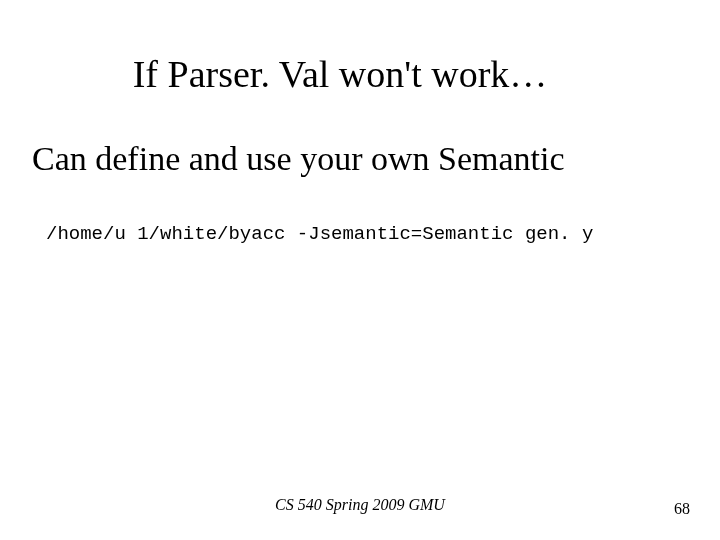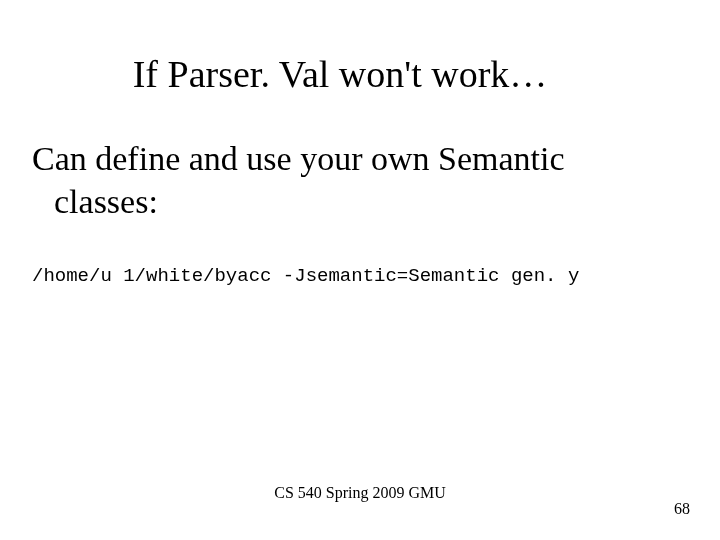--- a/index.html
+++ b/index.html
@@ -38,54 +38,54 @@
       padding-top: 42px;
       line-height: 1.25;
     }
     .body-text .indent {
       padding-left: 22px;
       display: block;
     }
     .code-line {
       font-family: "Courier New", Courier, monospace;
       font-size: 19px;
-      padding-left: 32px;
+      padding-left: 46px;
       padding-top: 42px;
       white-space: nowrap;
     }
     .footer {
       position: absolute;
       bottom: 22px;
       left: 0;
       width: 100%;
       font-size: 16px;
       font-family: "Times New Roman", Times, serif;
     }
     .footer-center {
       position: absolute;
       left: 50%;
       transform: translateX(-50%);
-      bottom: 16px;
+      bottom: 4px;
+      font-style: italic;
     }
     .footer-right {
       position: absolute;
       right: 30px;
       bottom: 0;
       margin-top: 42px;
     }
   </style>
 </head>
 <body>
 
 <div class="slide">
   <h1 class="title">If Parser. Val won't work…</h1>
 
   <div class="body-text">
     <span>Can define and use your own Semantic</span><br>
-    <span class="indent">classes:</span>
   </div>
 
   <div class="code-line">/home/u 1/white/byacc -Jsemantic=Semantic gen. y</div>
 
   <div class="footer">
     <span class="footer-center">CS 540 Spring 2009 GMU</span>
     <span class="footer-right">68</span>
   </div>
 </div>
 

